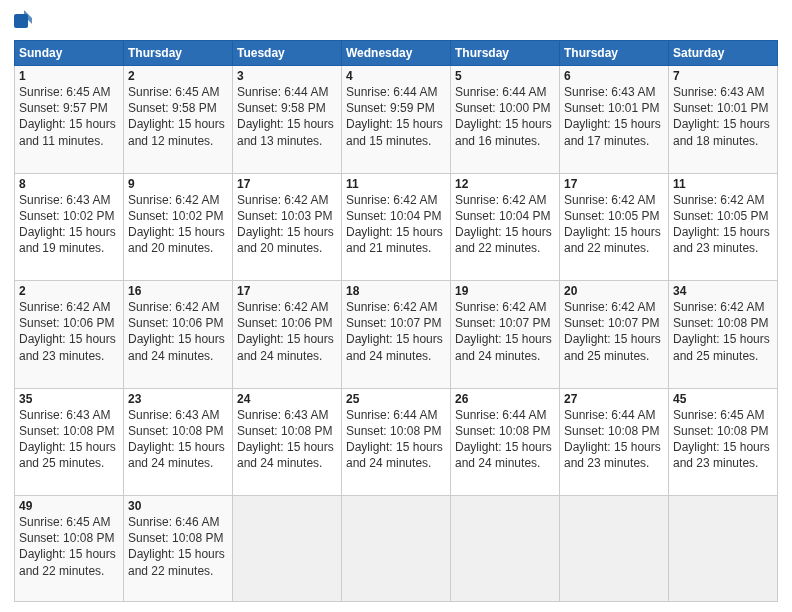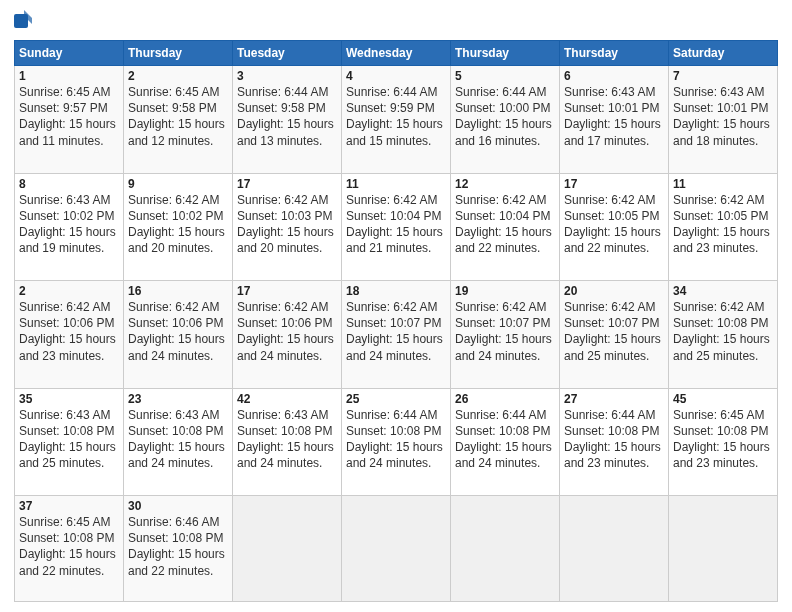--- a/index.html
+++ b/index.html
@@ -301,21 +301,21 @@
 and 25 minutes.</div>
           </td>
           <td>
             <span class="day-num">23</span>
             <div class="day-info" style="white-space: pre-line;">Sunrise: 6:43 AM
 Sunset: 10:08 PM
 Daylight: 15 hours
 and 24 minutes.</div>
           </td>
           <td>
-            <span class="day-num">42</span>
+            <span class="day-num">24</span>
             <div class="day-info" style="white-space: pre-line;">Sunrise: 6:43 AM
 Sunset: 10:08 PM
 Daylight: 15 hours
 and 24 minutes.</div>
           </td>
           <td>
             <span class="day-num">25</span>
             <div class="day-info" style="white-space: pre-line;">Sunrise: 6:44 AM
 Sunset: 10:08 PM
 Daylight: 15 hours
@@ -338,21 +338,21 @@
           <td>
             <span class="day-num">45</span>
             <div class="day-info" style="white-space: pre-line;">Sunrise: 6:45 AM
 Sunset: 10:08 PM
 Daylight: 15 hours
 and 23 minutes.</div>
           </td>
         </tr>
         <tr>
           <td>
-            <span class="day-num">37</span>
+            <span class="day-num">49</span>
             <div class="day-info" style="white-space: pre-line;">Sunrise: 6:45 AM
 Sunset: 10:08 PM
 Daylight: 15 hours
 and 22 minutes.</div>
           </td>
           <td>
             <span class="day-num">30</span>
             <div class="day-info" style="white-space: pre-line;">Sunrise: 6:46 AM
 Sunset: 10:08 PM
 Daylight: 15 hours

